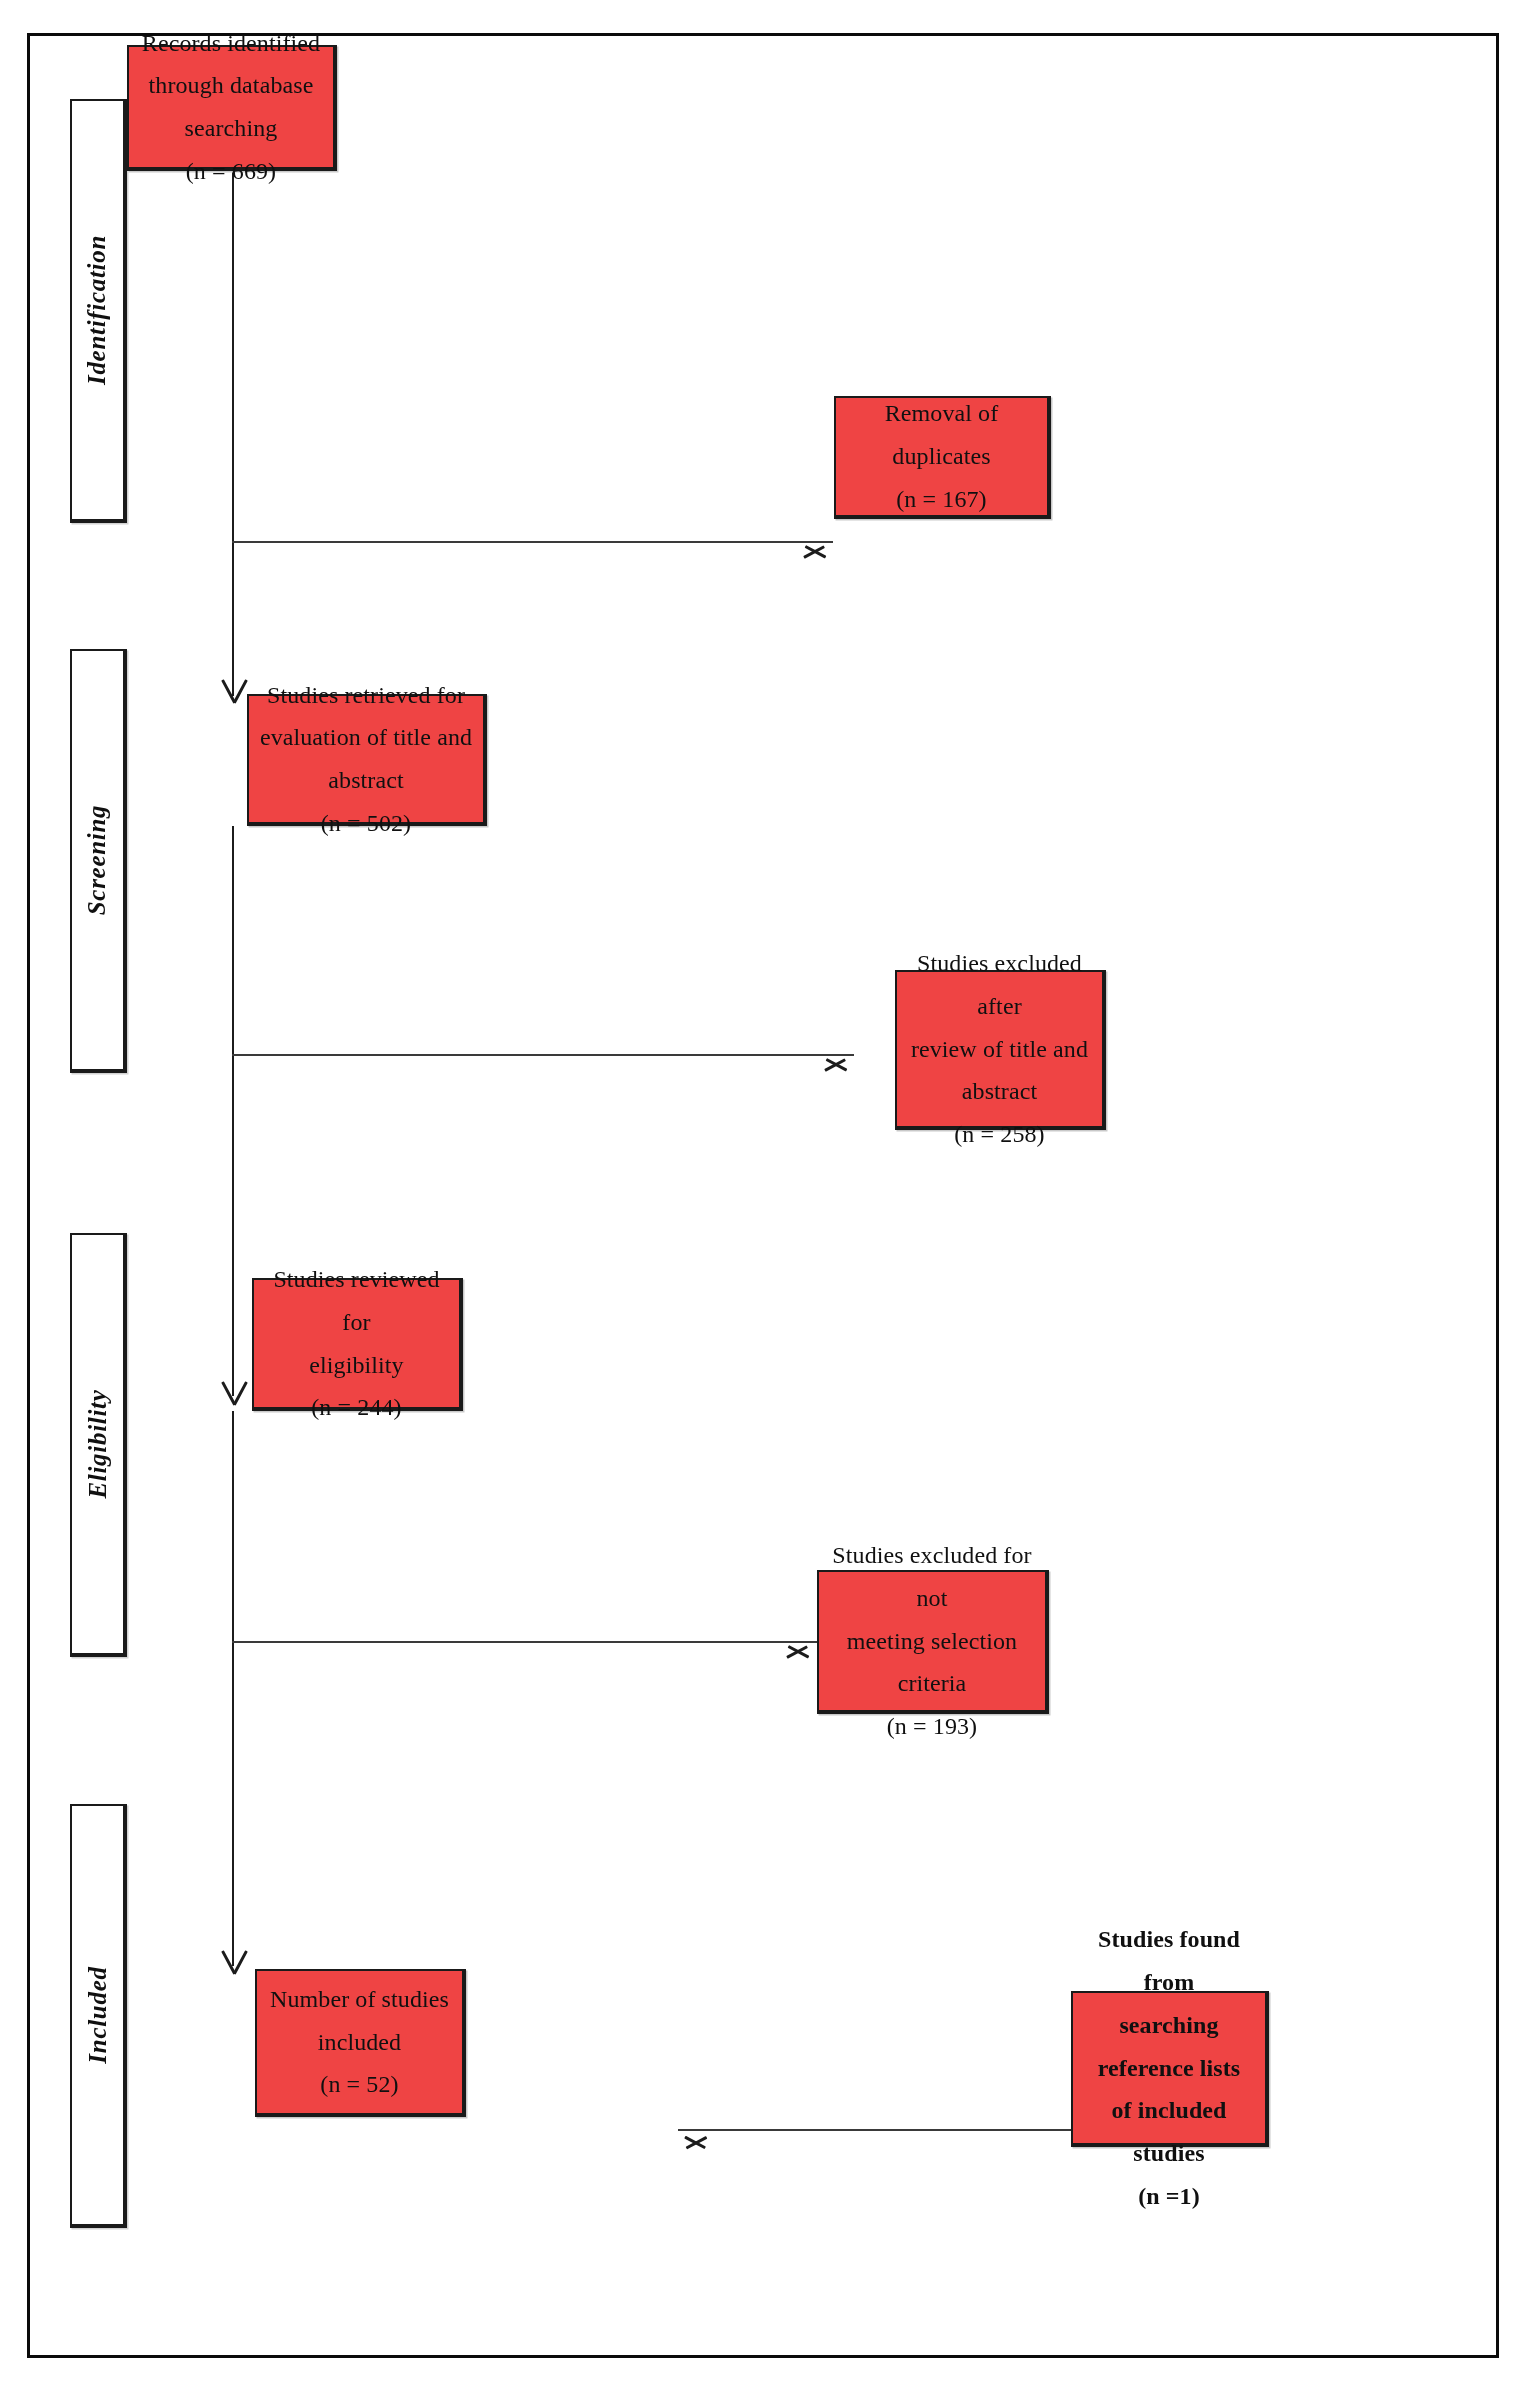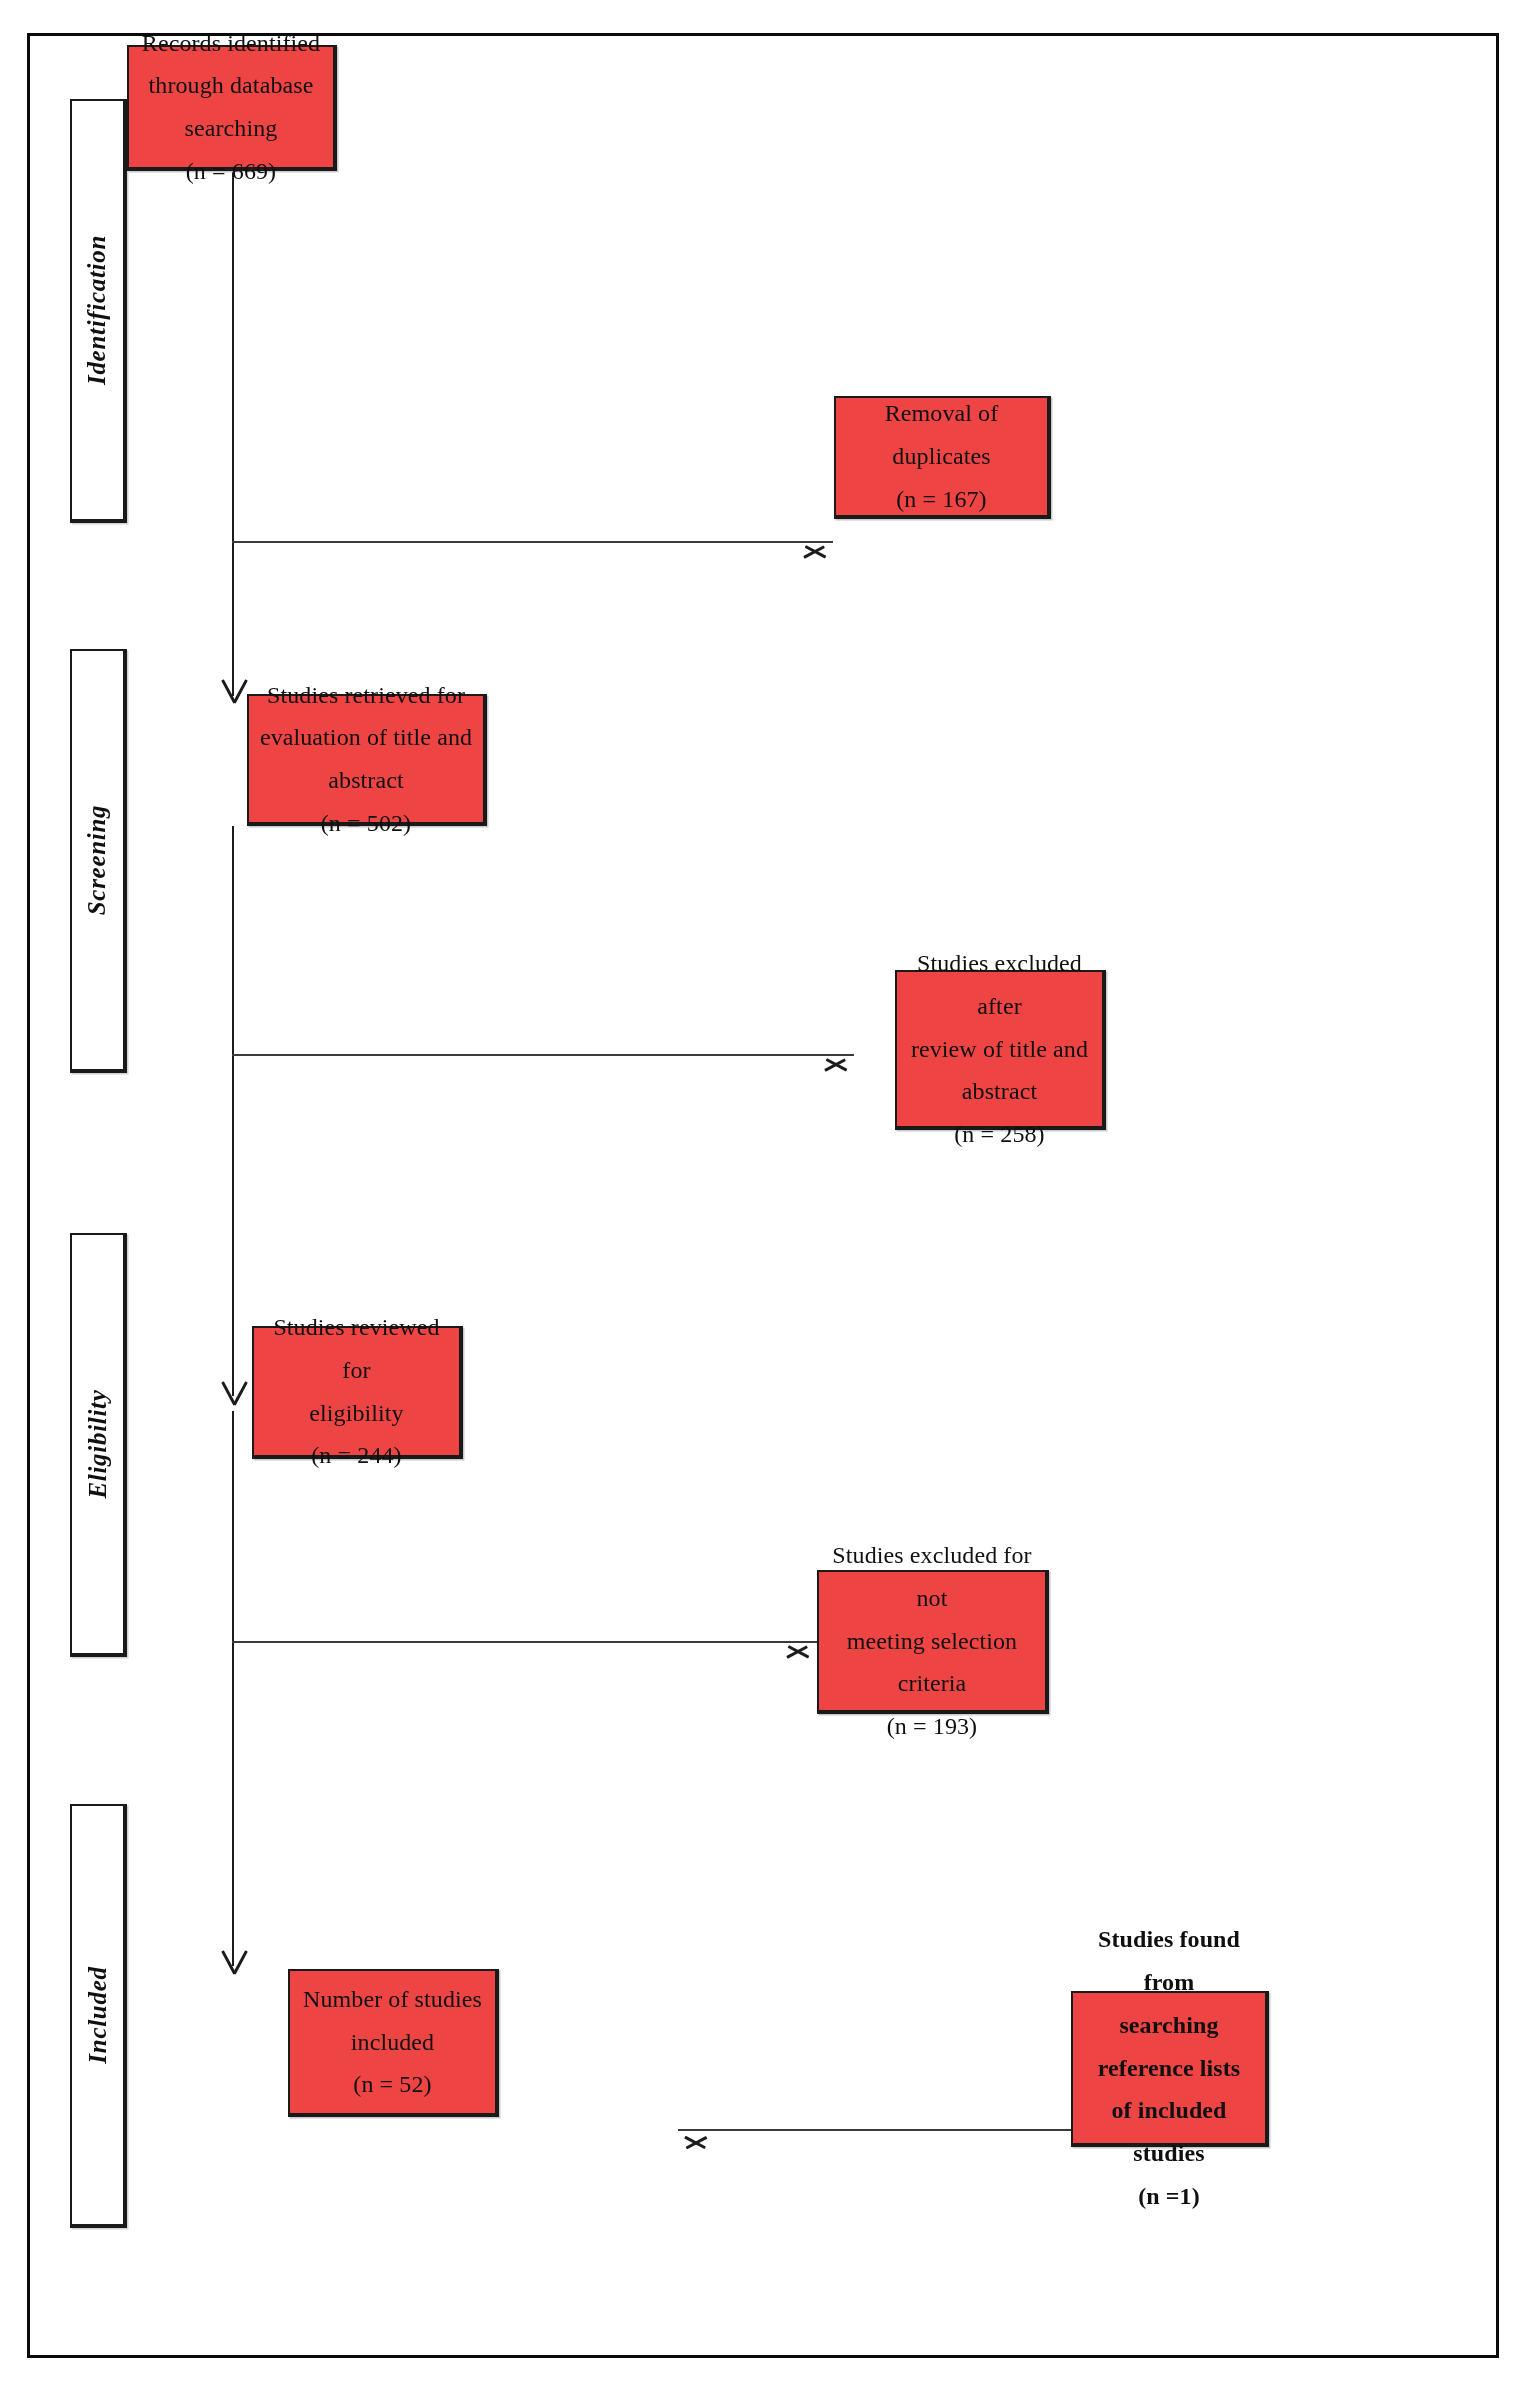--- a/index.html
+++ b/index.html
@@ -198,33 +198,33 @@
 (n = 502)</span>
     </div>
 
     <div class="flow-box" style="left: 825px; top: 934px; width: 211px; height: 160px; margin-left: 40px;">
       <span class="box-text">Studies excluded after
 review of title and
 abstract
 (n = 258)</span>
     </div>
 
-    <div class="flow-box" style="left: 222px; top: 1242px; width: 211px; height: 133px; margin-top: 48px;">
+    <div class="flow-box" style="left: 222px; top: 1242px; width: 211px; height: 133px;">
       <span class="box-text">Studies reviewed for
 eligibility
 (n = 244)</span>
     </div>
 
     <div class="flow-box" style="left: 787px; top: 1534px; width: 232px; height: 144px;">
       <span class="box-text">Studies excluded for not
 meeting selection criteria
 (n = 193)</span>
     </div>
 
-    <div class="flow-box" style="left: 225px; top: 1933px; width: 211px; height: 148px; margin-left: 33px;">
+    <div class="flow-box" style="left: 225px; top: 1933px; width: 211px; height: 148px;">
       <span class="box-text">Number of studies
 included
 (n = 52)</span>
     </div>
 
     <div class="flow-box" style="left: 1041px; top: 1955px; width: 198px; height: 156px; font-weight: bold;">
       <span class="box-text">Studies found from
 searching reference lists
 of included studies
 (n =1)</span>

